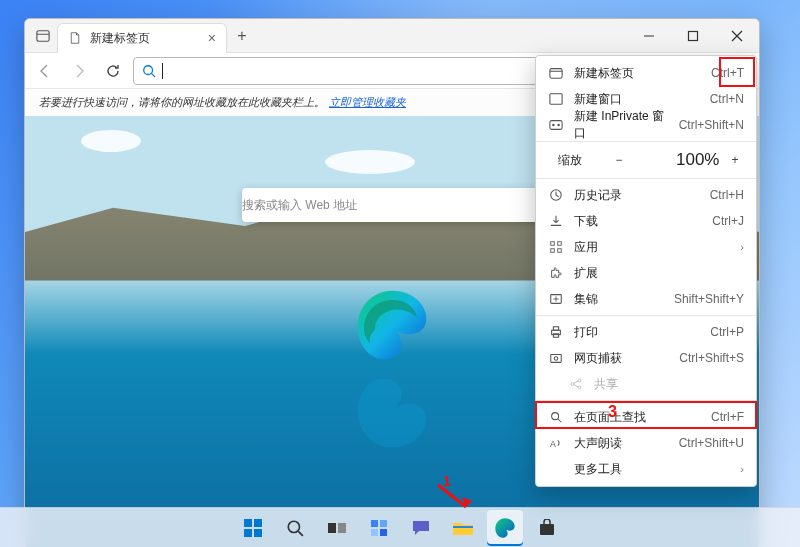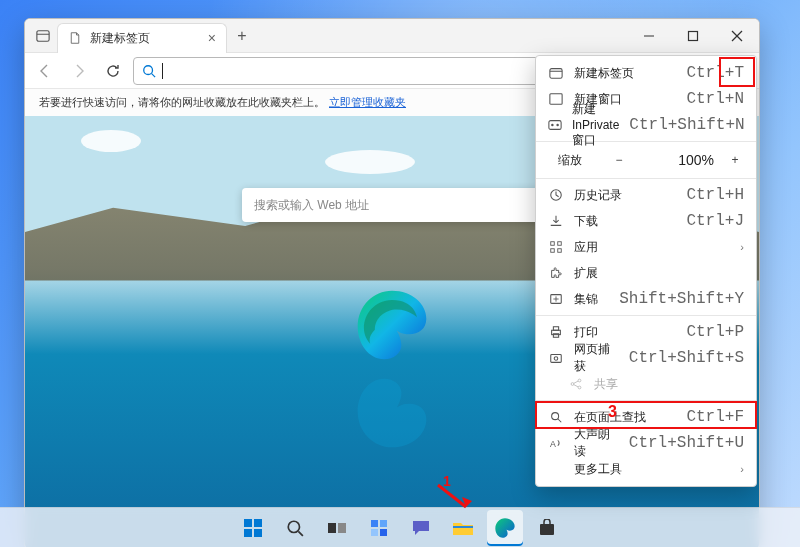--- a/index.html
+++ b/index.html
@@ -55,39 +55,39 @@
     width:32px; height:28px; display:flex; align-items:center; justify-content:center;
     color:#333; border-radius:4px;
   }
   .more-highlight {
     position:absolute; right:4px; top:38px; width:36px; height:30px;
     border:2px solid #e11; pointer-events:none; z-index:30;
   }
 
   .info-bar {
     padding:6px 14px; font-size:11px; color:#333; background:#fcfcfc;
-    display:flex; gap:4px; align-items:center;
+    display:flex; gap:4px; align-items:center;font-style:italic;
   }
   .info-bar a { color:#1a62d6; text-decoration:underline; }
 
   .content {
     flex:1; position:relative; overflow:hidden;
     background: linear-gradient(#bfe2ee 0%, #bfe2ee 35%, #0f89b8 55%, #0d6aa0 100%);
   }
   .hills {
     position:absolute; bottom:62%; left:0; right:0; height:28%;
     background: linear-gradient(#8a8368, #6b6a57);
     clip-path: polygon(0 60%, 12% 40%, 30% 55%, 45% 30%, 62% 50%, 80% 28%, 100% 60%, 100% 100%, 0 100%);
     opacity:.9;
   }
   .cloud { position:absolute; background:rgba(255,255,255,.85); border-radius:50%; }
   .search-card {
     position:absolute; top:72px; left:50%; transform:translateX(-50%);
     width:300px; height:34px; background:#fff; border-radius:4px; box-shadow:0 2px 8px rgba(0,0,0,.2);
-    display:flex; align-items:center; padding:0 12px; font-size:12px; color:#888;
+    display:flex; align-items:center; padding:0 0; font-size:12px; color:#888;
   }
   .edge-logo {
     position:absolute; top:170px; left:50%; transform:translateX(-50%);
     width:78px; height:78px;
   }
   .edge-reflect {
     position:absolute; top:258px; left:50%; transform:translateX(-50%) scaleY(-1);
     width:78px; height:78px; opacity:.35;
   }
 
@@ -96,30 +96,30 @@
     position:absolute; top:36px; right:2px; width:222px; background:#fff;
     border:1px solid #cfcfcf; border-radius:4px; box-shadow:0 8px 24px rgba(0,0,0,.25);
     padding:4px 0; font-size:12px; z-index:20;
     max-height: 438px;
   }
   .menu-item {
     display:flex; align-items:center; gap:10px; height:26px; padding:0 12px; color:#222;
   }
   .menu-item .ic { width:16px; height:16px; display:flex; align-items:center; justify-content:center; color:#555; }
   .menu-item .lbl { flex:1; }
-  .menu-item .kb { color:#666; font-size:16px;font-family:Liberation Mono, monospace; }
+  .menu-item .kb { color:#666; font-size:12px; }
   .menu-item .chev { color:#777; font-size:11px; }
   .menu-item.disabled { color:#aaa;padding-left:32px; }
   .menu-item.disabled .ic { color:#bbb; }
   .menu-sep { height:1px; background:#e6e6e6; margin:3px 0; }
   .zoom-row { height:30px; }
   .zoom-row .lbl { flex: 0 0 40px; }
   .zoom-ctrls { display:flex; align-items:center; gap:10px; margin-left:auto; }
   .zoom-ctrls .zbtn { width:22px; height:22px; display:flex; align-items:center; justify-content:center; color:#444; }
-  .zoom-ctrls .zval { width:38px; text-align:right; font-size:14px;margin-left:36px; }
+  .zoom-ctrls .zval { width:38px; text-align:center; font-size:17px;margin-left:36px; }
   .zoom-ctrls .fs { width:22px; height:22px; display:flex; align-items:center; justify-content:center; }
 
   .settings-box {
     position:absolute; right:2px; top:382px; width:222px; height:28px;
     border:2px solid #e11; pointer-events:none; z-index:30;
   }
   .settings-anno {
     position:absolute; right:142px; top:384px; color:#e11; font-weight:bold; font-size:16px; z-index:30;
   }
 

